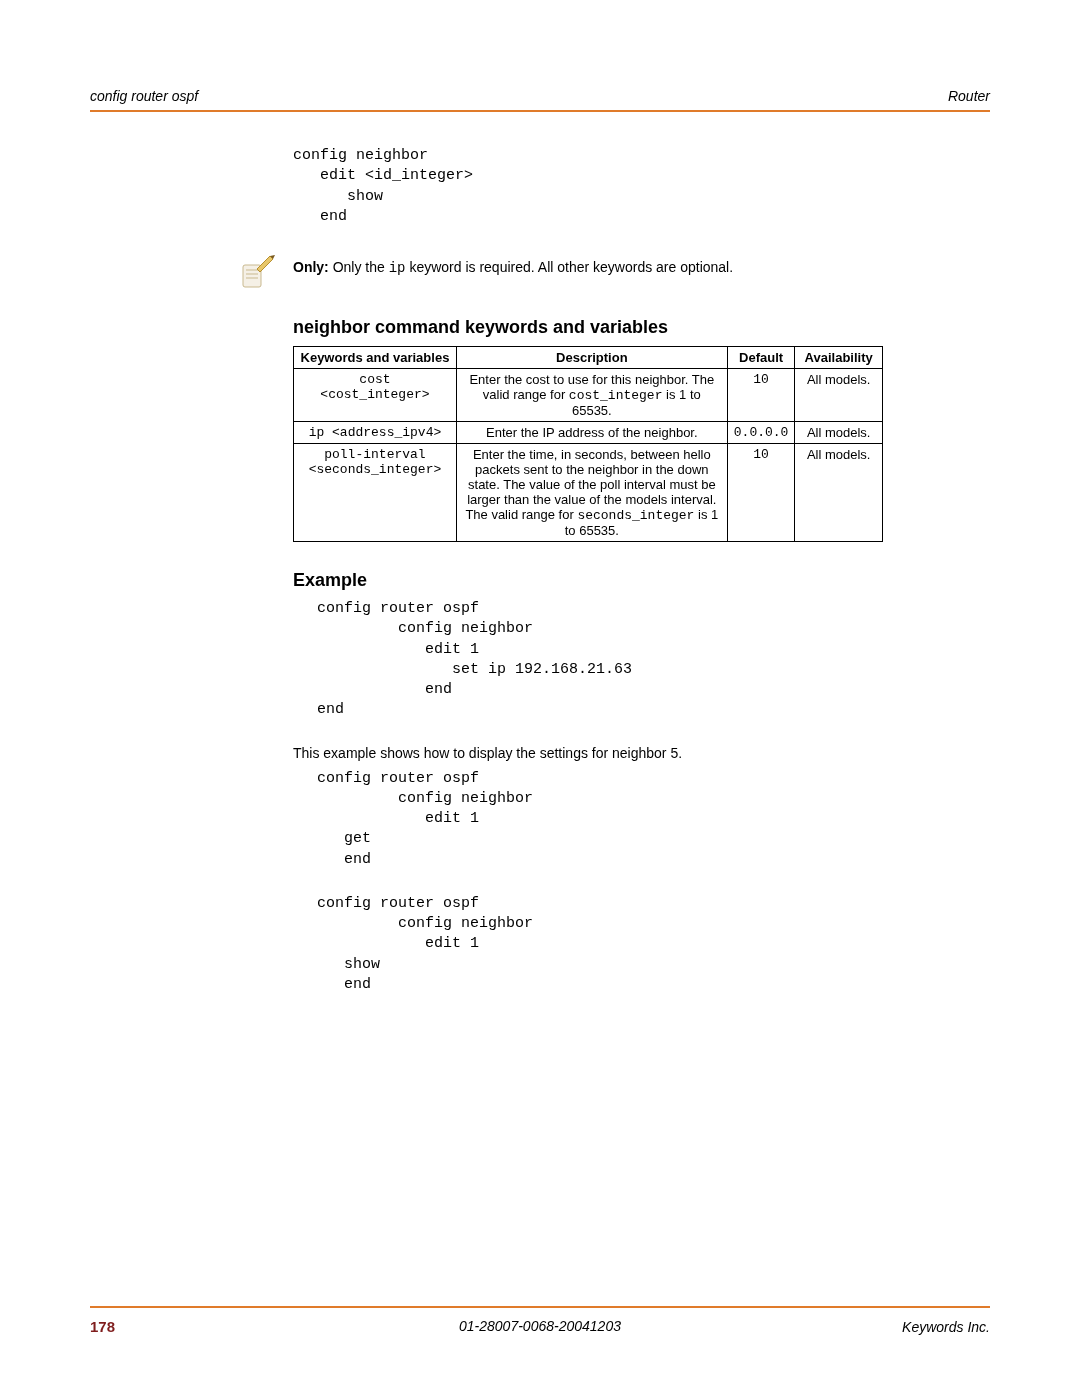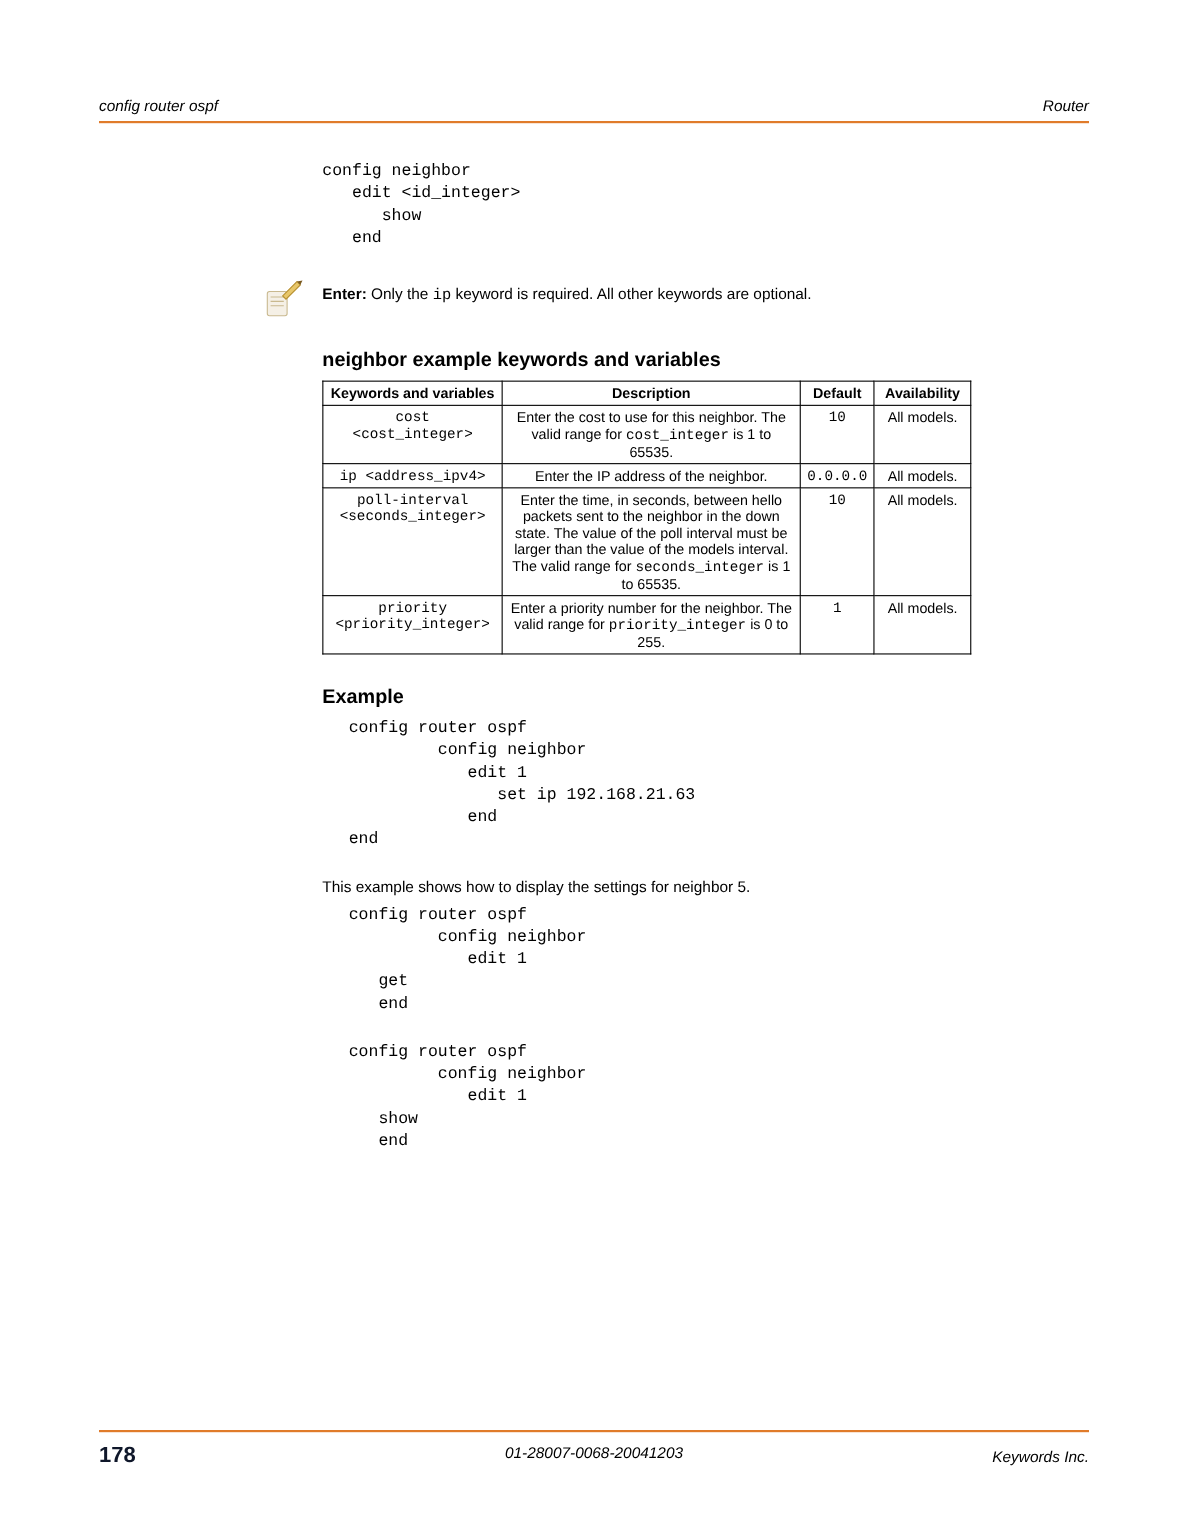--- a/index.html
+++ b/index.html
@@ -82,23 +82,23 @@
     right: 90px;
   }
   .footer-line {
     border-top: 2px solid #e07b2a;
     padding-top: 10px;
     display: flex;
     justify-content: space-between;
     align-items: baseline;
   }
   .page-num {
-    color: #0f172a;
+    color: #7f1d1d;
     font-weight: bold;
-    font-size: 20px;
+    font-size: 15px;
   }
   .footer-center {
     font-style: italic;
     font-size: 14px;
     position: absolute;
     left: 50%;
     transform: translateX(-50%);
     text-align: center;
   }
   .footer-right {
@@ -126,25 +126,25 @@
       <svg viewBox="0 0 40 40" width="40" height="40">
         <rect x="6" y="14" width="18" height="22" rx="2" fill="#f5f0e6" stroke="#c9b98f" stroke-width="1"></rect>
         <line x1="9" y1="19" x2="21" y2="19" stroke="#c9b98f" stroke-width="1"></line>
         <line x1="9" y1="23" x2="21" y2="23" stroke="#c9b98f" stroke-width="1"></line>
         <line x1="9" y1="27" x2="21" y2="27" stroke="#c9b98f" stroke-width="1"></line>
         <path d="M 20 18 L 33 5 L 36 8 L 23 21 Z" fill="#e8c76a" stroke="#b89030" stroke-width="1"></path>
         <path d="M 33 5 L 36 8 L 38 4 Z" fill="#7a5a20"></path>
       </svg>
     </span>
     <div class="note-text">
-      <b>Enter:</b><span> Only the </span><span class="mono">ip</span><span> keyword is required. All other keywords are optional.</span>
+      <b>Only:</b><span> Only the </span><span class="mono">ip</span><span> keyword is required. All other keywords are optional.</span>
     </div>
   </div>
 
-  <div class="h2">neighbor example keywords and variables</div>
+  <div class="h2">neighbor command keywords and variables</div>
 
   <table>
     <thead>
       <tr>
         <th class="col-kw">Keywords and variables</th>
         <th class="col-desc">Description</th>
         <th class="col-def">Default</th>
         <th class="col-av">Availability</th>
       </tr>
     </thead>
@@ -162,27 +162,20 @@
           <td class="def-cell">0.0.0.0</td>
           <td>All models.</td>
         </tr>
         <tr>
           <td class="kw-cell">poll-interval
 &lt;seconds_integer&gt;</td>
           <td class="desc-cell"><span>Enter the time, in seconds, between hello packets sent to the neighbor in the down state. The value of the poll interval must be larger than the value of the models interval. The valid range for </span><span class="mono">seconds_integer</span><span> is 1 to 65535.</span></td>
           <td class="def-cell">10</td>
           <td>All models.</td>
         </tr>
-        <tr>
-          <td class="kw-cell">priority
-&lt;priority_integer&gt;</td>
-          <td class="desc-cell"><span>Enter a priority number for the neighbor. The valid range for </span><span class="mono">priority_integer</span><span> is 0 to 255.</span></td>
-          <td class="def-cell">1</td>
-          <td>All models.</td>
-        </tr>
       </tbody>
   </table>
 
   <div class="h2">Example</div>
 
   <div class="codeblock" style="margin-left:24px;">config router ospf
          config neighbor
             edit 1
                set ip 192.168.21.63
             end

